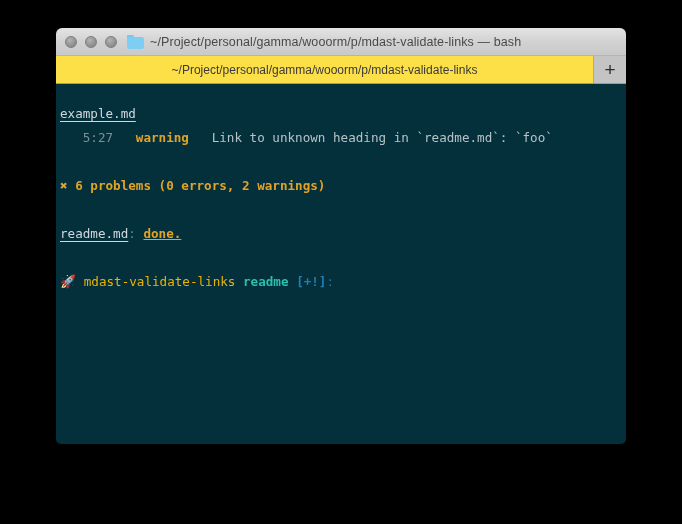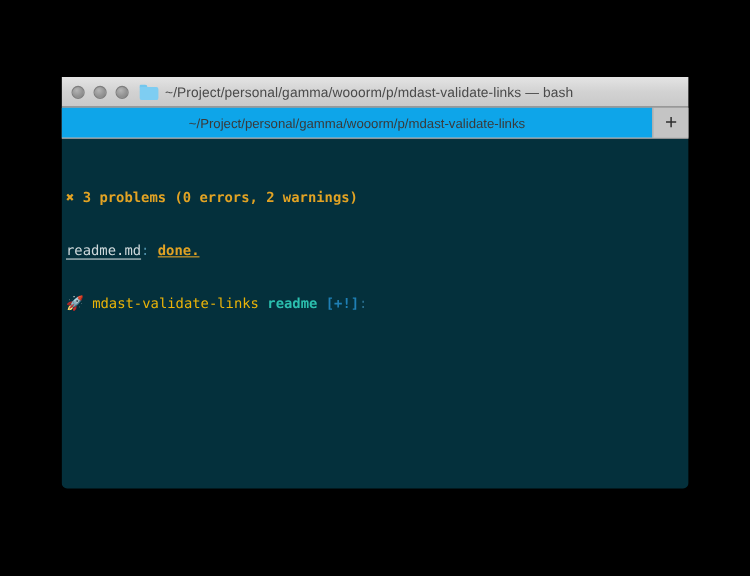--- a/index.html
+++ b/index.html
@@ -35,21 +35,20 @@
 
   
   .titlebar {
     height: 28px;
     background: linear-gradient(to bottom, #e4e4e4 0%, #d2d2d2 50%, #c9c9c9 100%);
     border-bottom: 1px solid #b4b4b4;
     display: flex;
     align-items: center;
     position: relative;
     box-sizing: border-box;
-    margin-top: 42px;
   }
 
   .traffic-lights {
     display: flex;
     align-items: center;
     gap: 8px;
     padding-left: 9px;
   }
   .light {
     width: 12px;
@@ -100,21 +99,21 @@
     position: relative;
     box-sizing: border-box;
   }
   .tab-item {
     flex: 1 1 auto;
     display: flex;
     align-items: center;
     justify-content: center;
     font-size: 12px;
     color: #3a3a3a;
-    background: #0ea5e9;
+    background: #fde047;
     white-space: nowrap;
     overflow: hidden;
     padding: 0 8px;
     box-sizing: border-box;
   }
   .new-tab-button {
     flex: none;
     width: 32px;
     background: #c4c4c4;
     border-left: 1px solid #a9a9a9;
@@ -218,26 +217,28 @@
       <span class="titlebar-title">~/Project/personal/gamma/wooorm/p/mdast-validate-links — bash</span>
     </div>
 
     <div class="tabbar">
       <div class="tab-item">~/Project/personal/gamma/wooorm/p/mdast-validate-links</div>
       <div class="new-tab-button">+</div>
     </div>
 
     <div class="term-body">
 
-
-
+      <div class="term-line"><span class="file-head">example.md</span></div>
+
+
+      <div class="term-line">   <span class="pos">5:27</span>   <span class="sev-warning">warning</span>   <span class="msg">Link to unknown heading in `readme.md`: `foo`</span></div>
 
       <div class="blank-line"></div>
 
-      <div class="term-line"><span class="summary">✖</span> <span class="summary">3 problems (0 errors, 2 warnings)</span></div>
+      <div class="term-line"><span class="summary">✖</span> <span class="summary">6 problems (0 errors, 2 warnings)</span></div>
 
       <div class="blank-line"></div>
 
       <div class="term-line"><span class="done-file">readme.md</span><span class="done-colon">:</span> <span class="done-word">done.</span></div>
 
       <div class="blank-line"></div>
 
       <div class="term-line"><span class="prompt-emoji">🚀</span> <span class="prompt-dir">mdast-validate-links</span> <span class="prompt-branch">readme</span> <span class="prompt-flags">[+!]</span><span class="prompt-colon">:</span></div>
 
     </div>

